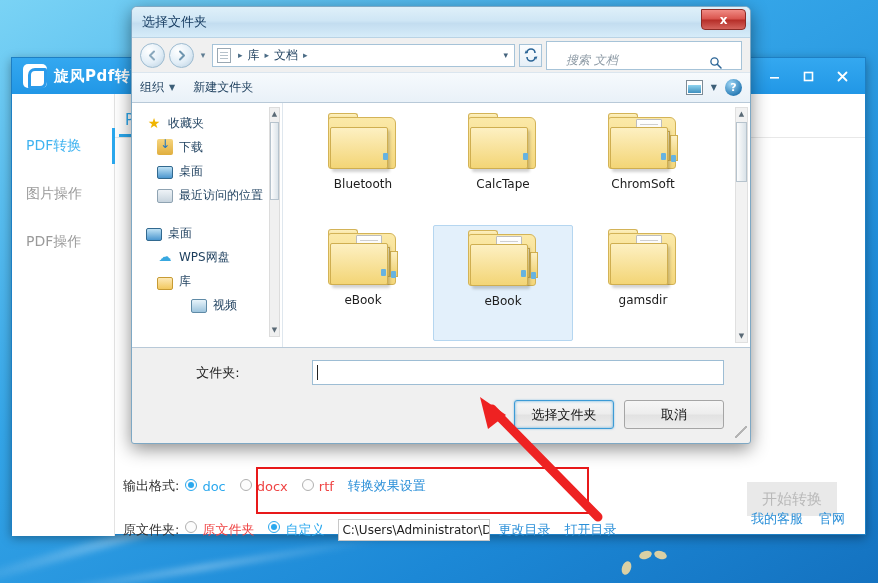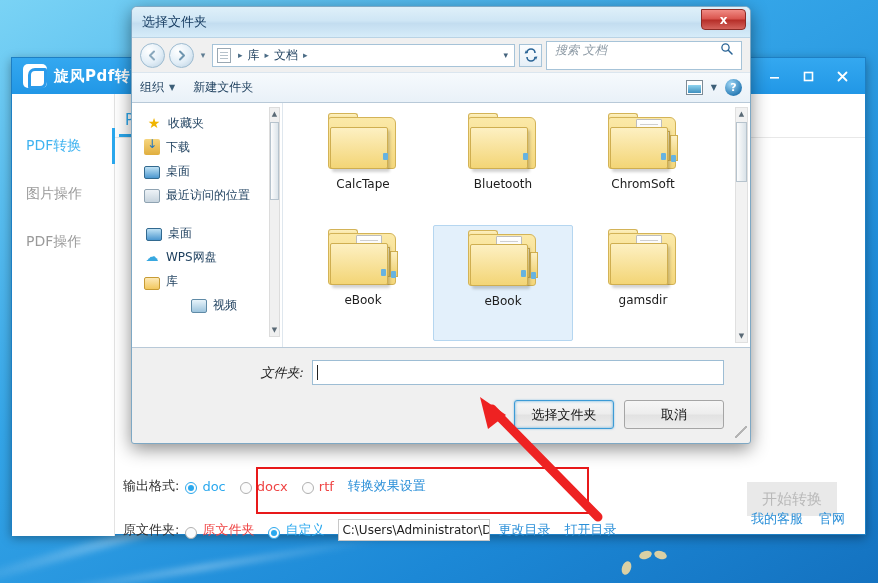--- a/index.html
+++ b/index.html
@@ -88,21 +88,21 @@
   .opt-label { color: #333; margin-right: 6px; white-space: nowrap; }
   .radio {
     width: 12px; height: 12px; border-radius: 50%; border: 1px solid #b0b0b0;
     background: #fcfcfc; display: inline-block; position: relative; margin-right: 5px; flex: none;
   }
   .radio.checked { border-color: #2aa8ee; }
   .radio.checked::after {
     content: ""; position: absolute; left: 2px; top: 2px; width: 6px; height: 6px;
     border-radius: 50%; background: #2aa8ee;
   }
-  .opt-item { display: flex; align-items: flex-end; margin-right: 14px; white-space: nowrap; }
+  .opt-item { display: flex; align-items: flex-start; margin-right: 14px; white-space: nowrap; }
   .opt-text-blue { color: #2aa8ee; }
   .opt-text-dark { color: #ef4444; }
   .link-blue { color: #2a8fd8; font-size: 13px; white-space: nowrap; }
   #path-input {
     width: 152px; height: 22px; border: 1px solid #c8c8c8; background: #fff;
     font-size: 12px; color: #222; padding: 0 3px; line-height: 20px;
     overflow: hidden; white-space: nowrap; margin-right: 8px;
   }
   #red-box {
     position: absolute; left: 256px; top: 467px; width: 333px; height: 47px;
@@ -169,21 +169,21 @@
     box-shadow: 0 3px 0 #b6c2cb, 0 6px 0 #b6c2cb; background: #b6c2cb;
   }
   .crumb-sep { color: #4a6b85; font-size: 9px; padding: 0 2px; }
   #breadcrumb-caret { position: absolute; right: 6px; color: #44637d; font-size: 9px; }
   #refresh-btn {
     width: 23px; height: 23px; border: 1px solid #a6c3d8; background: linear-gradient(180deg,#fbfdff,#e6eff7);
     display: flex; align-items: center; justify-content: center; color: #2a6496; font-size: 13px; flex: none;
   }
   #search-box {
     width: 196px; height: 29px; background: #fff; border: 1px solid #a6c3d8;
-    display: flex; align-items: flex-start; padding: 0 8px; flex: none;
+    display: flex; align-items: flex-end; padding: 0 19px; flex: none;
   }
   #search-placeholder { flex: 1; font-size: 12px; color: #8d9aa5; font-style: italic; }
   #dlg-toolbar {
     height: 31px; display: flex; align-items: center; padding: 0 8px;
     background: linear-gradient(180deg,#f6fafd 0%, #e9f1f8 100%);
     border-top: 1px solid #dbe6ef; border-bottom: 1px solid #b8c9d8;
     font-size: 12px; color: #1b3d5c; gap: 18px;
   }
   .tb-item { display: flex; align-items: center; gap: 5px; }
   .tb-caret { font-size: 8px; color: #3d5f78; }
@@ -206,21 +206,21 @@
     border-bottom: 1px solid #b8c9d8;
   }
   #fav-pane {
     width: 150px; flex: none; background: #fff; position: relative;
     padding-top: 8px; overflow: hidden;
   }
   .fav-item {
     display: flex; align-items: center; gap: 6px; height: 24px;
     font-size: 12px; color: #1b3d5c; padding-left: 14px; white-space: nowrap;
   }
-  .fav-item.indent1 { padding-left: 12px; }
+  .fav-item.indent1 { padding-left: 25px; }
   .fav-item.indent2 { padding-left: 59px; }
   .fav-gap { height: 14px; }
   .ic { width: 16px; height: 16px; flex: none; position: relative; }
   .ic-star { color: #f0b400; font-size: 14px; line-height: 16px; text-align: center; }
   .ic-download {
     background: linear-gradient(180deg,#f6d57e,#e0ae3e); border-radius: 2px;
   }
   .ic-download::after {
     content: "↓"; position: absolute; left: 0; right: 0; top: -2px;
     color: #1b74c4; font-size: 12px; text-align: center;
@@ -323,21 +323,21 @@
     background: #f2f2f2; border: 1px solid #e0e0e0;
   }
   #files-scroll .thumb {
     position: absolute; left: 0; right: 0; top: 14px; height: 60px;
     background: linear-gradient(90deg,#fdfdfd,#d9e2e8); border: 1px solid #b6c3cd;
   }
   #dlg-bottom { height: 92px; background: #f0f0f0; position: relative; }
   #folder-row {
     position: absolute; left: 0; right: 0; top: 12px; display: flex; align-items: center;
   }
-  #folder-label { width: 180px; text-align: right; font-size: 13px; color: #1b1b1b; padding-right: 8px; font-style: italic; }
+  #folder-label { width: 180px; text-align: center; font-size: 13px; color: #1b1b1b; padding-right: 8px; }
   #folder-input {
     flex: 1; margin-right: 26px; height: 25px; background: #fff;
     border: 1px solid #9dbdd4; display: flex; align-items: center; padding-left: 4px;
   }
   #caret { width: 1px; height: 15px; background: #222; }
   #dlg-buttons {
     position: absolute; right: 26px; top: 52px; display: flex; gap: 10px;
   }
   .dlg-btn {
     width: 100px; height: 29px; font-size: 13px; color: #111;
@@ -562,31 +562,31 @@
     <div id="files-pane">
       <div id="files-grid">
 
         <div class="file-cell">
           <span class="folder">
             <span class="tabtop"></span>
               <span class="back"></span>
               <span class="front"></span>
             <span class="blue-dot" style="right:12px;top:40px;"></span>
           </span>
-          <span class="file-name">CalcTape</span>
+          <span class="file-name">Bluetooth</span>
         </div>
 
         <div class="file-cell">
           <span class="folder">
             <span class="tabtop"></span>
               <span class="back"></span>
               <span class="front"></span>
             <span class="blue-dot" style="right:12px;top:40px;"></span>
           </span>
-          <span class="file-name">Bluetooth</span>
+          <span class="file-name">CalcTape</span>
         </div>
 
         <div class="file-cell">
           <span class="folder">
             <span class="tabtop"></span>
               <span class="back"></span>
             <span class="papers"></span>
             <span class="tab-right"></span>
               <span class="tab-right2"></span>
             <span class="front"></span>

